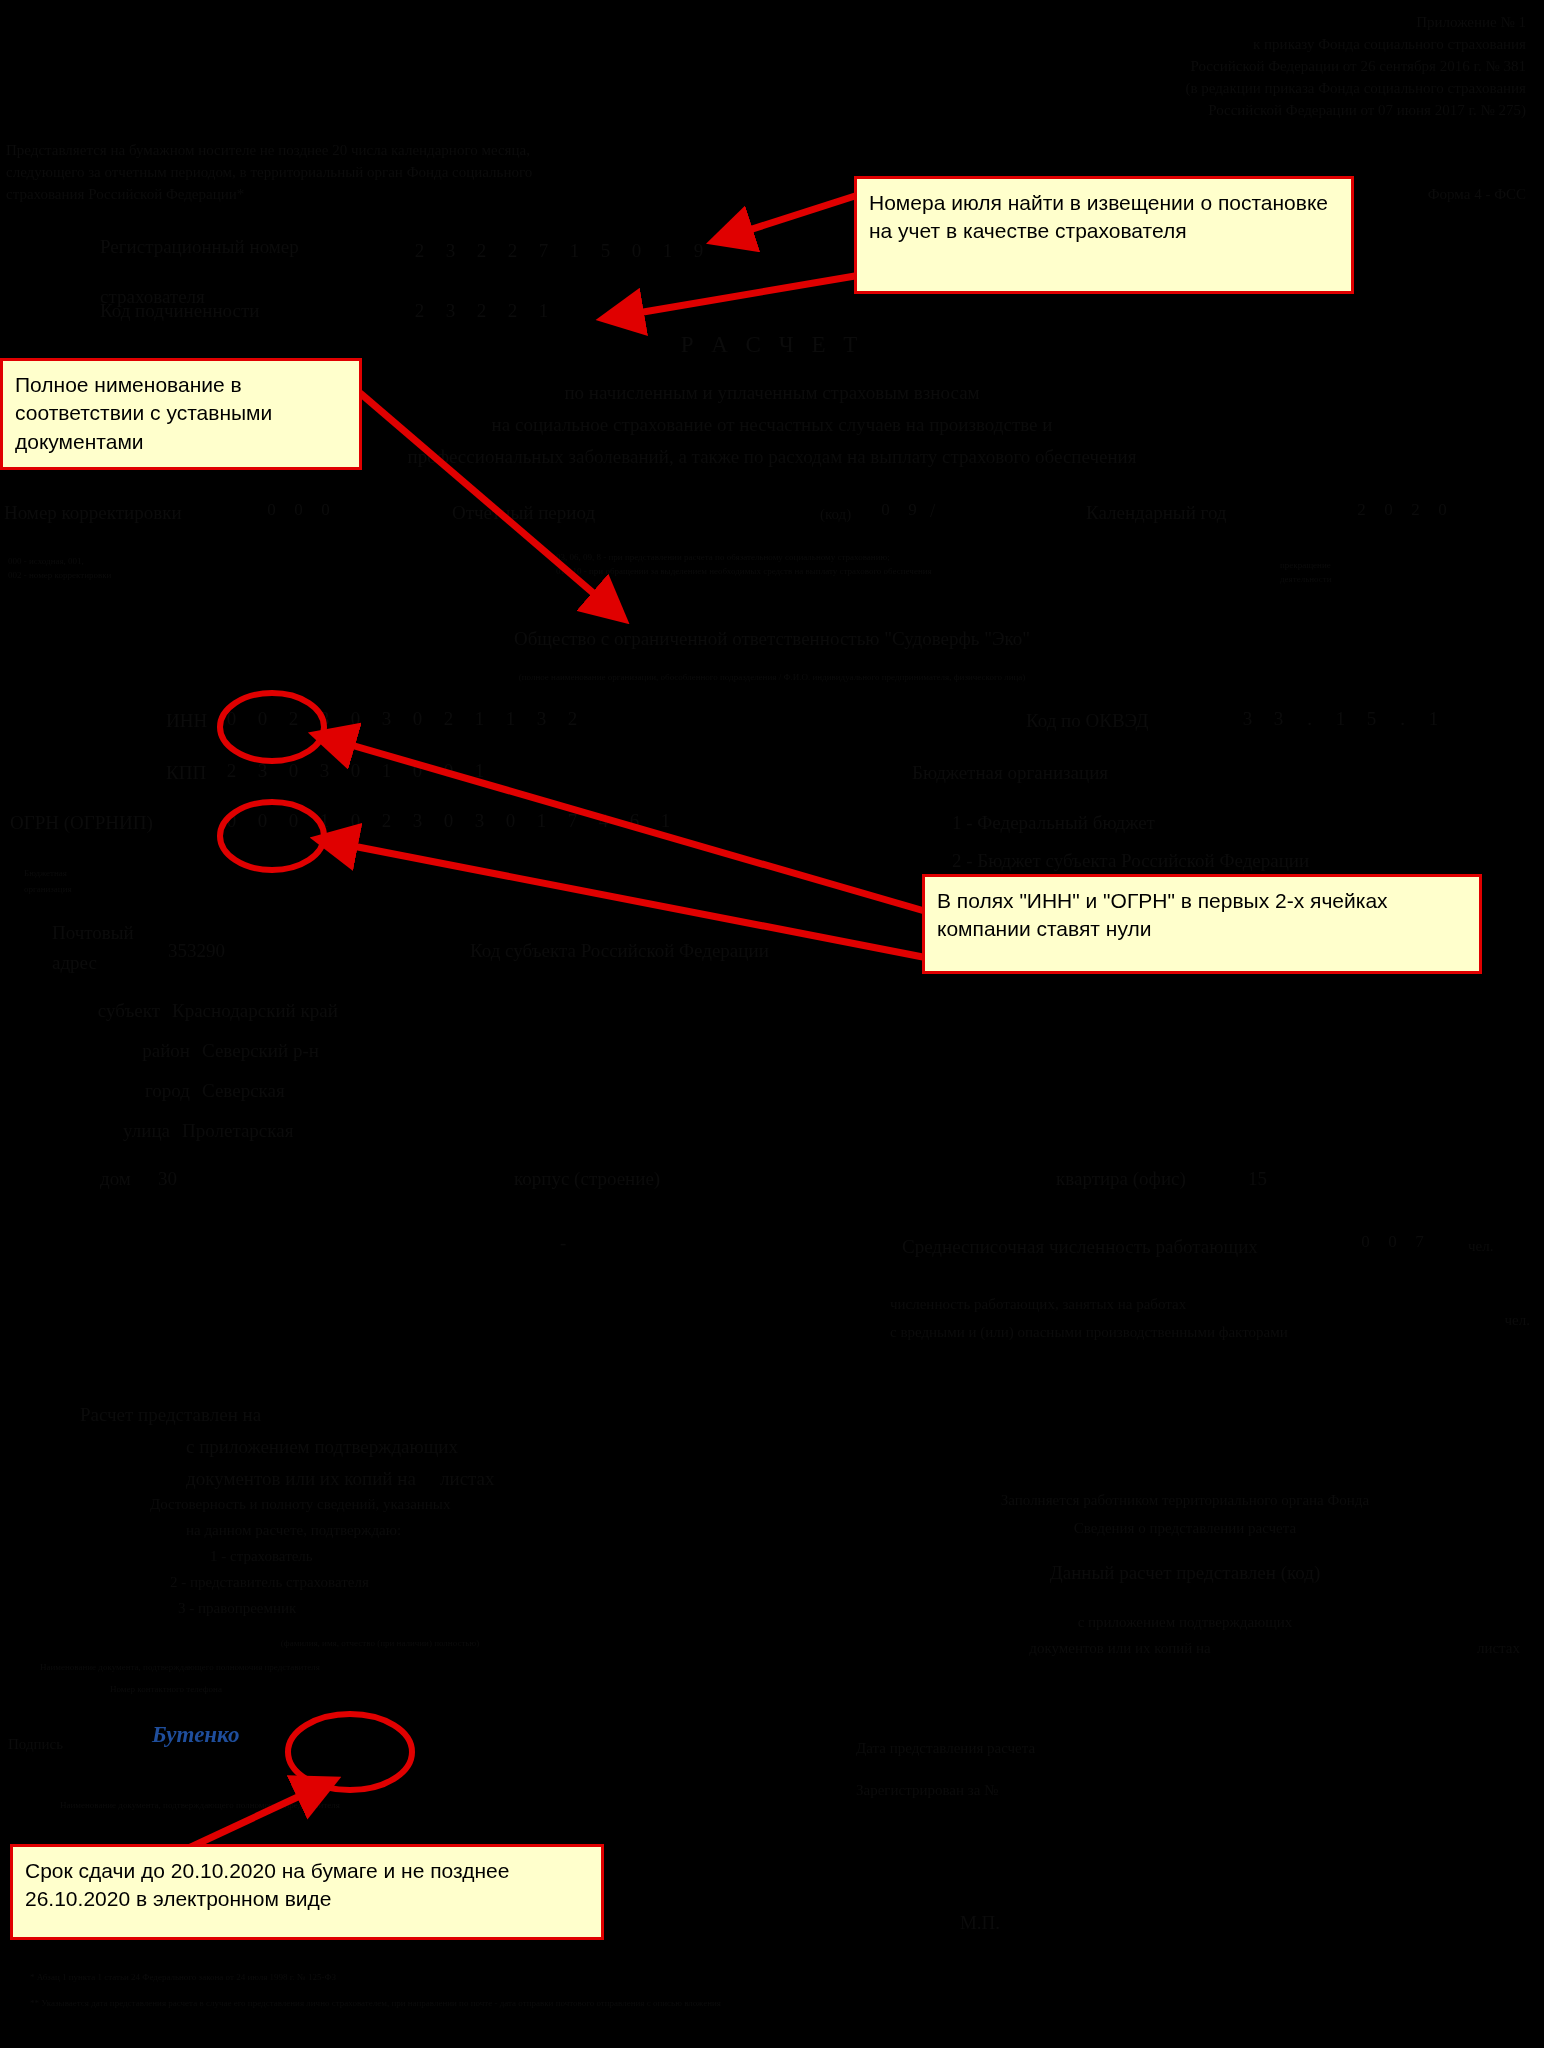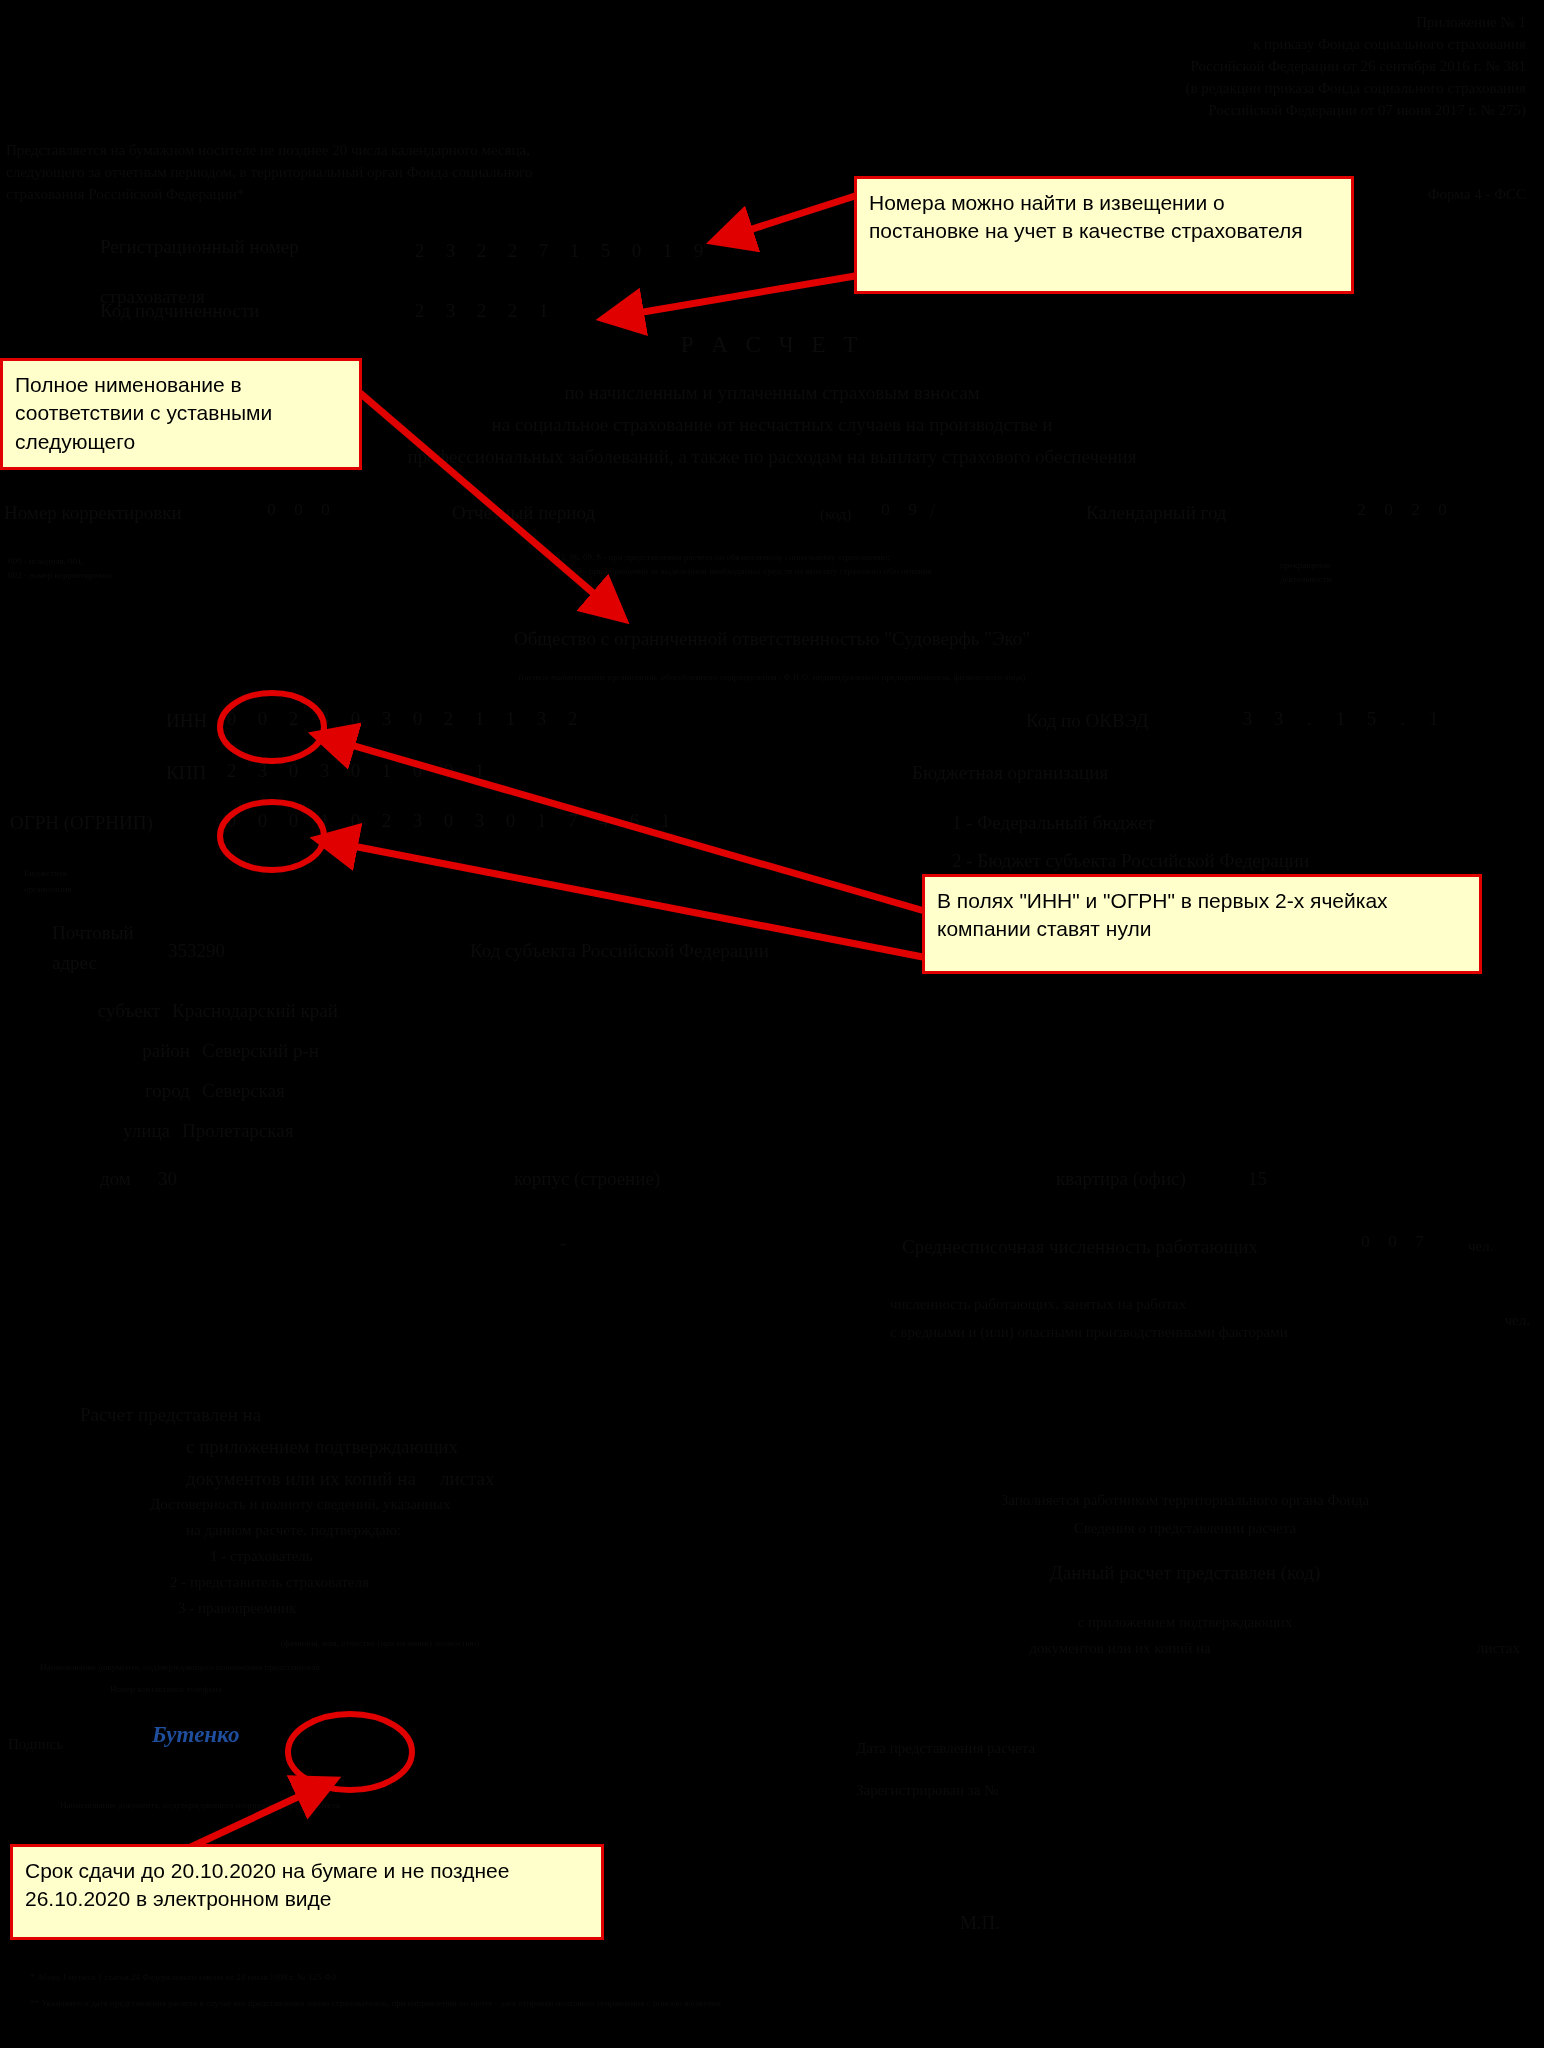--- a/index.html
+++ b/index.html
@@ -280,19 +280,19 @@
 
   <line x1="928" y1="912" x2="320" y2="736" stroke="#E00000" stroke-width="7" marker-end="url(#ah)"></line>
 
   <line x1="928" y1="958" x2="322" y2="840" stroke="#E00000" stroke-width="7" marker-end="url(#ah)"></line>
 
   <ellipse cx="350" cy="1752" rx="62" ry="38" fill="none" stroke="#E00000" stroke-width="6"></ellipse>
 
   <line x1="150" y1="1866" x2="330" y2="1782" stroke="#E00000" stroke-width="7" marker-end="url(#ah)"></line>
 </svg>
 
-<div class="callout" style="left:854px;top:176px;width:500px;height:118px;">Номера можно найти в извещении о постановке на учет в качестве страхователя</div>
-
-<div class="callout" style="left:0px;top:358px;width:362px;height:112px;">Полное нименование в соответствии с уставными следующего</div>
+<div class="callout" style="left:854px;top:176px;width:500px;height:118px;">Номера июля найти в извещении о постановке на учет в качестве страхователя</div>
+
+<div class="callout" style="left:0px;top:358px;width:362px;height:112px;">Полное нименование в соответствии с уставными документами</div>
 
 <div class="callout" style="left:922px;top:874px;width:560px;height:100px;">В полях "ИНН" и "ОГРН" в первых 2-х ячейках компании ставят нули</div>
 
 <div class="callout" style="left:10px;top:1844px;width:594px;height:96px;">Срок сдачи до 20.10.2020 на бумаге и не позднее 26.10.2020 в электронном виде</div>
 
 </body></html>

